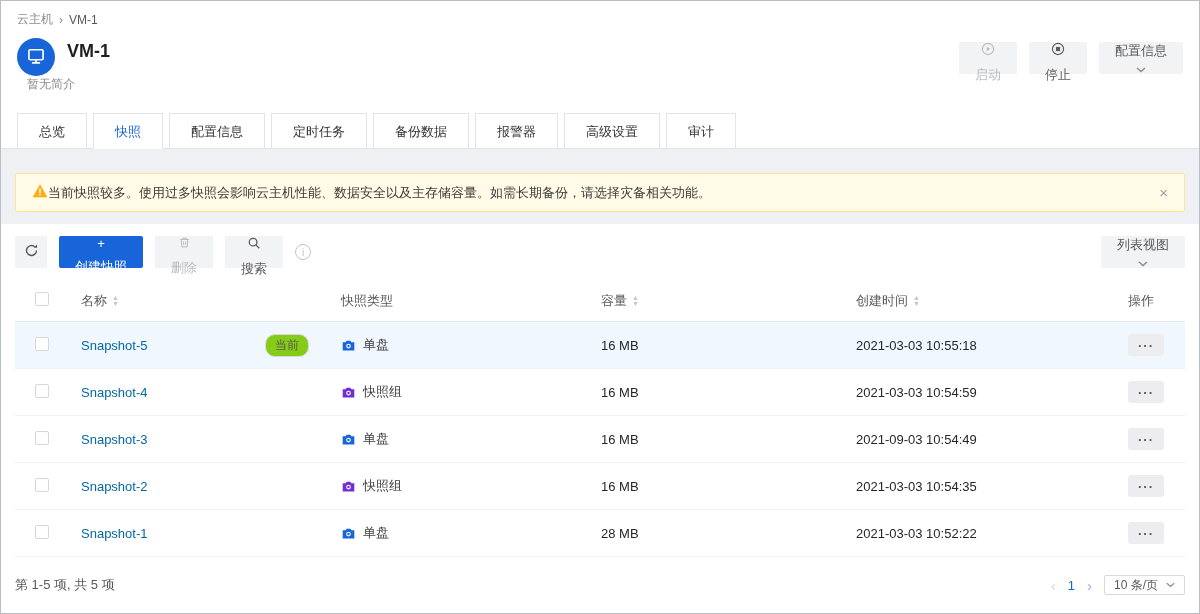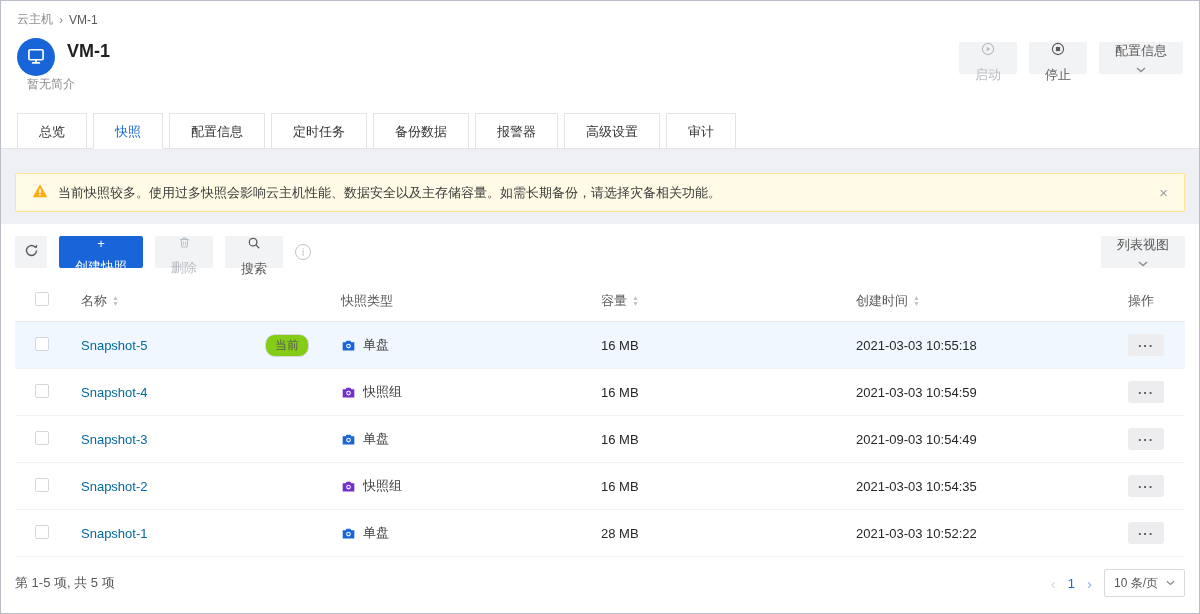--- a/index.html
+++ b/index.html
@@ -37,21 +37,21 @@
     background: #e2e4e8; }
   .tab { height: 36px; line-height: 35px; padding: 0 21px; background: #fff;
     border: 1px solid #e2e4e8; font-size: 13px; color: #333; cursor: pointer;
     position: relative; z-index: 1; }
   .tab.active { color: #1765d8; border-bottom-color: #fff; }
   
   .content { background: #eef0f4; flex: 1; display: flex; flex-direction: column;
     padding-top: 24px; }
   .alert { margin: 0 14px 12px; background: #fffbe6; border: 1px solid #ffe58f;
     border-radius: 2px; padding: 9px 16px; display: flex; align-items: center;
-    gap: 10px; font-size: 13px; color: #3a3a3a; }
+    gap: 0; font-size: 13px; color: #3a3a3a; }
   .alert-close { margin-left: auto; color: #9aa0a6; font-size: 15px; cursor: pointer;
     line-height: 1; }
   .card { background: #fff; flex: 1; display: flex; flex-direction: column; }
   
   .toolbar { display: flex; align-items: center; gap: 12px; padding: 12px 14px; }
   .icon-btn { width: 32px; height: 32px; background: #f2f3f5; border: none;
     border-radius: 2px; display: inline-flex; align-items: center;
     justify-content: center; color: #595959; cursor: pointer; }
   .info-icon { width: 16px; height: 16px; border: 1px solid #c0c4cc; border-radius: 50%;
     color: #c0c4cc; font-size: 10px; display: inline-flex; align-items: center;
@@ -84,21 +84,21 @@
     border-radius: 3px; color: #595959; font-size: 13px; font-weight: 700;
     letter-spacing: 1px; line-height: 1; cursor: pointer; }
   
   .footer { margin-top: auto; display: flex; align-items: center;
     padding: 12px 14px 18px; color: #595959; font-size: 13px; }
   .pager { margin-left: auto; display: flex; align-items: center; gap: 12px; }
   .pg-arrow { font-size: 15px; line-height: 1; cursor: pointer; }
   .pg-prev { color: #d3d6db; }
   .pg-next { color: #8fb0e6; }
   .pg-num { color: #1765d8; cursor: pointer; }
-  .pagesize { border: 1px solid #d9d9d9; border-radius: 2px; height: 28px;
+  .pagesize { border: 1px solid #d9d9d9; border-radius: 2px; height: 20px;
     display: inline-flex; align-items: center; gap: 8px; padding: 0 9px;
     font-size: 12px; color: #595959; cursor: pointer; background: #fff; }
   .chev { color: #8c8c8c; display: inline-flex; }
 </style>
 </head>
 <body>
 
 <div class="page">
 
   <div class="breadcrumb">

